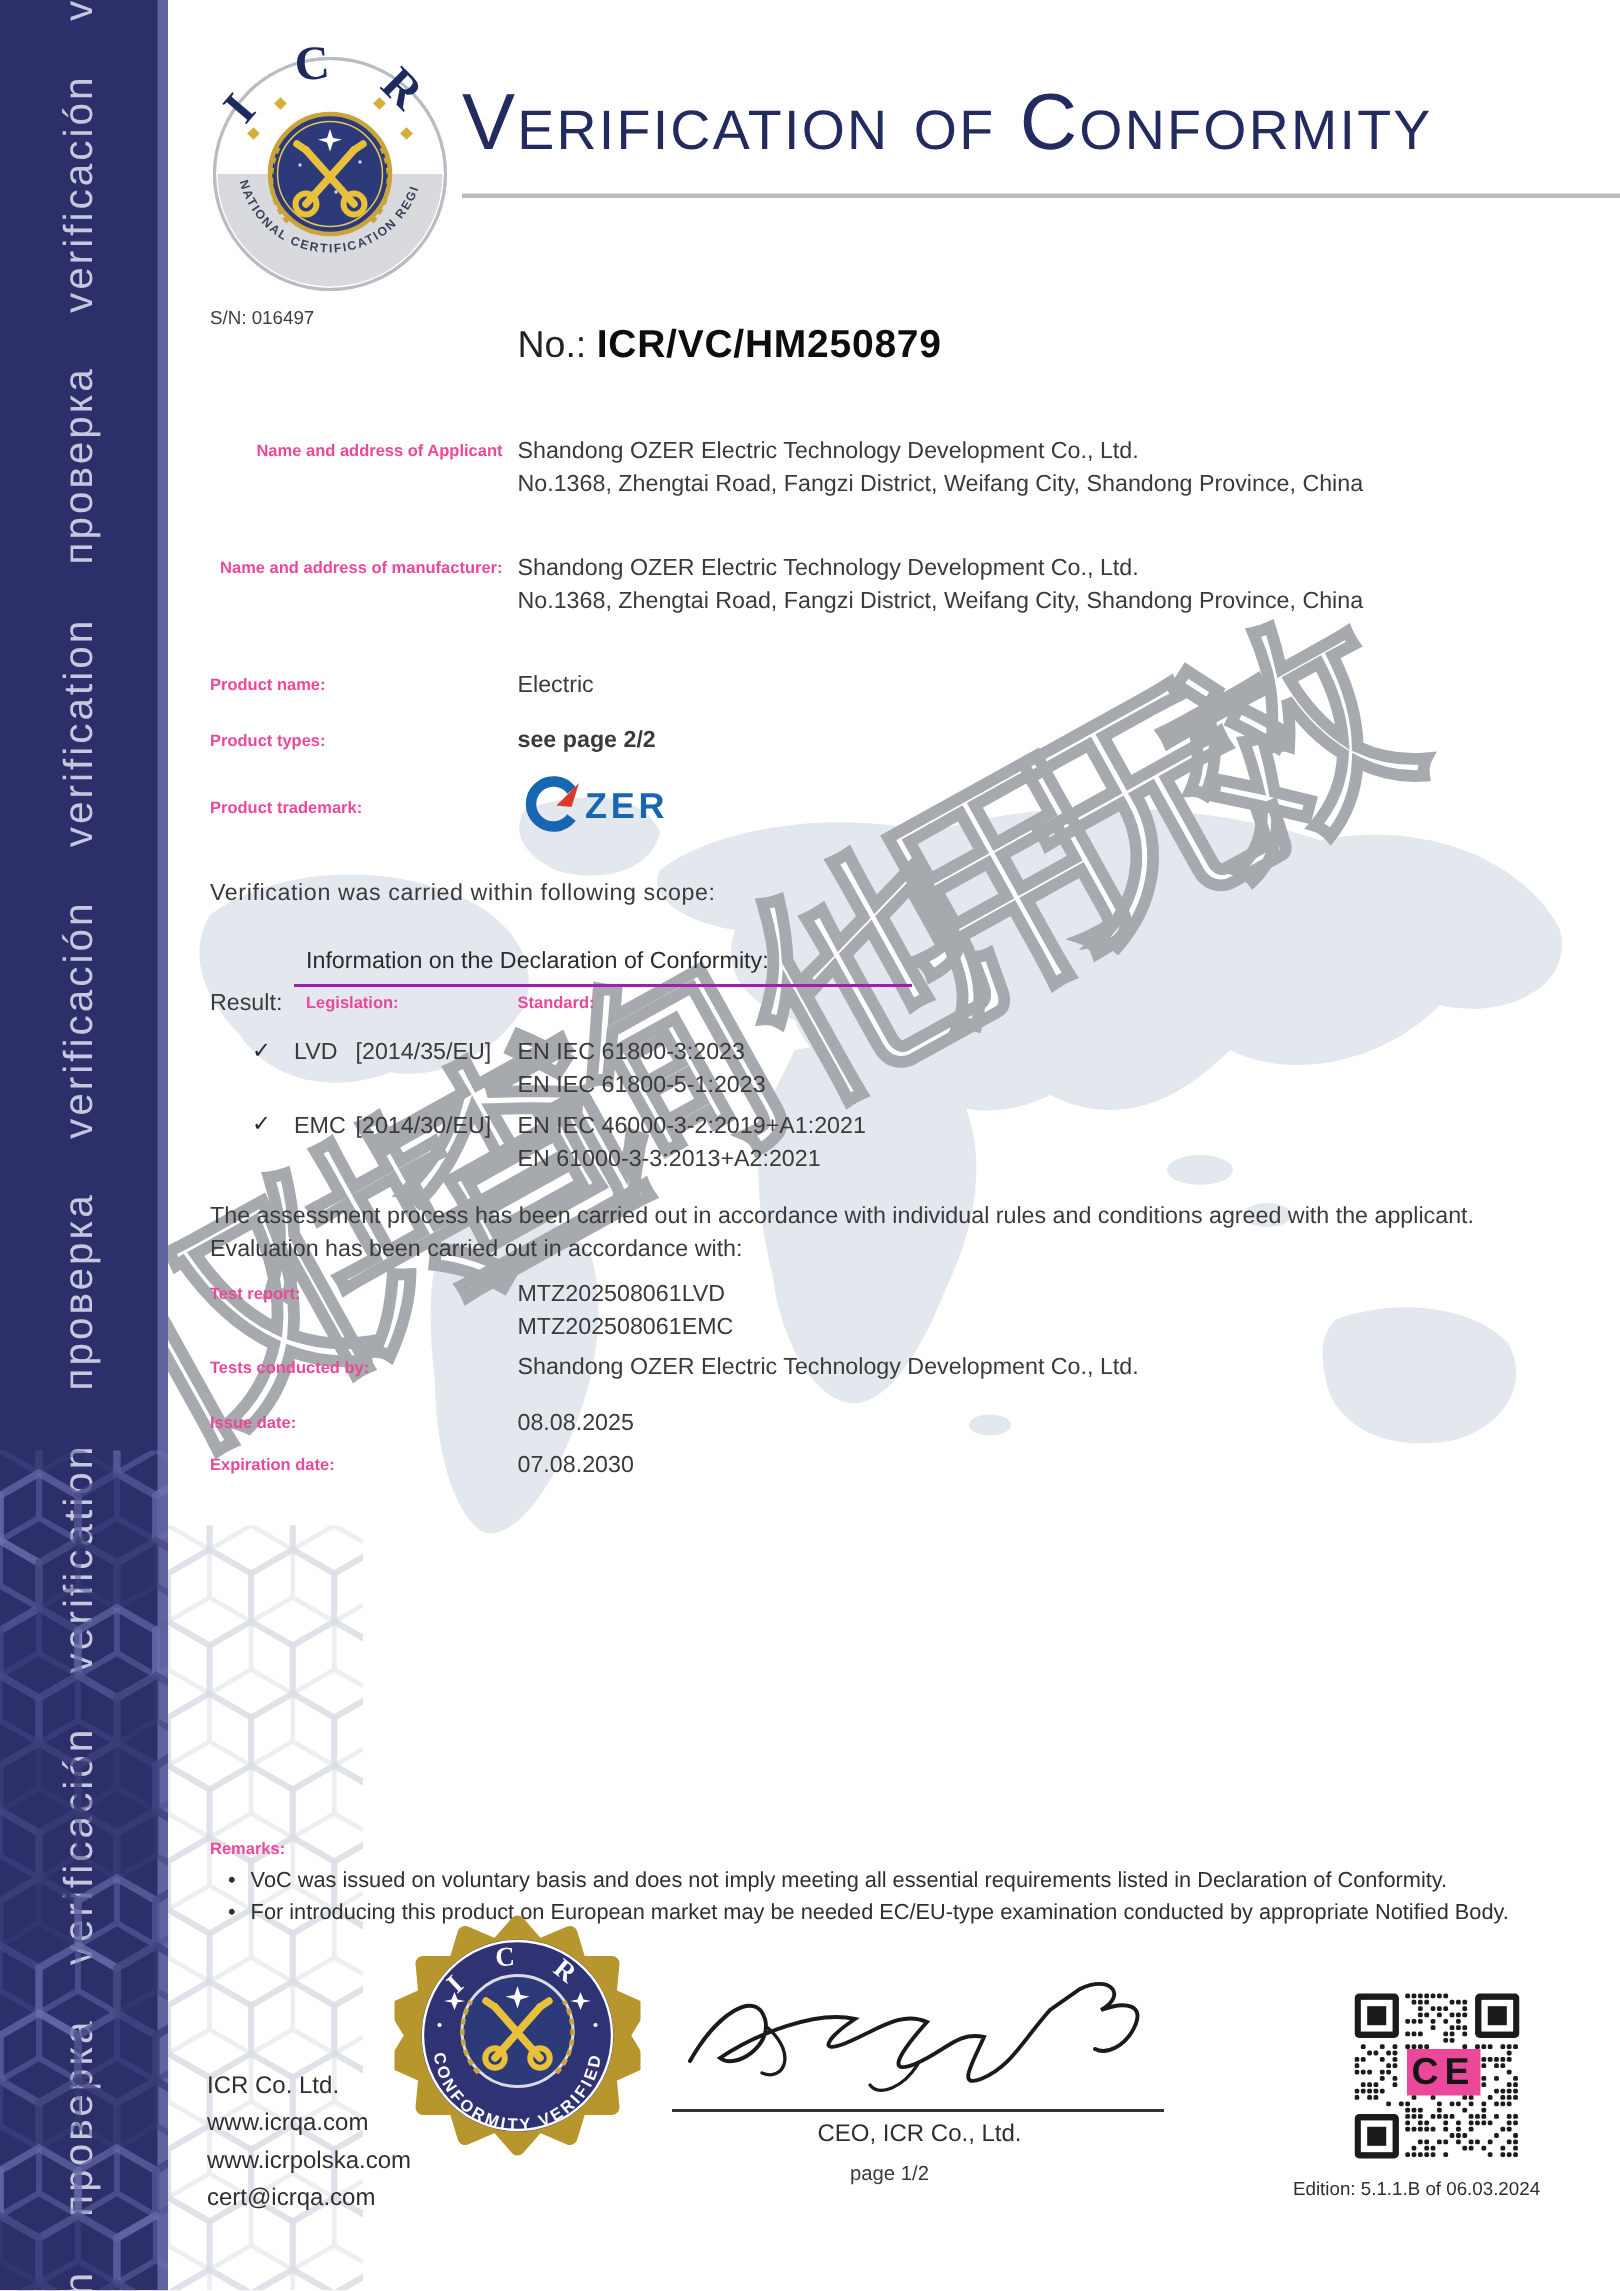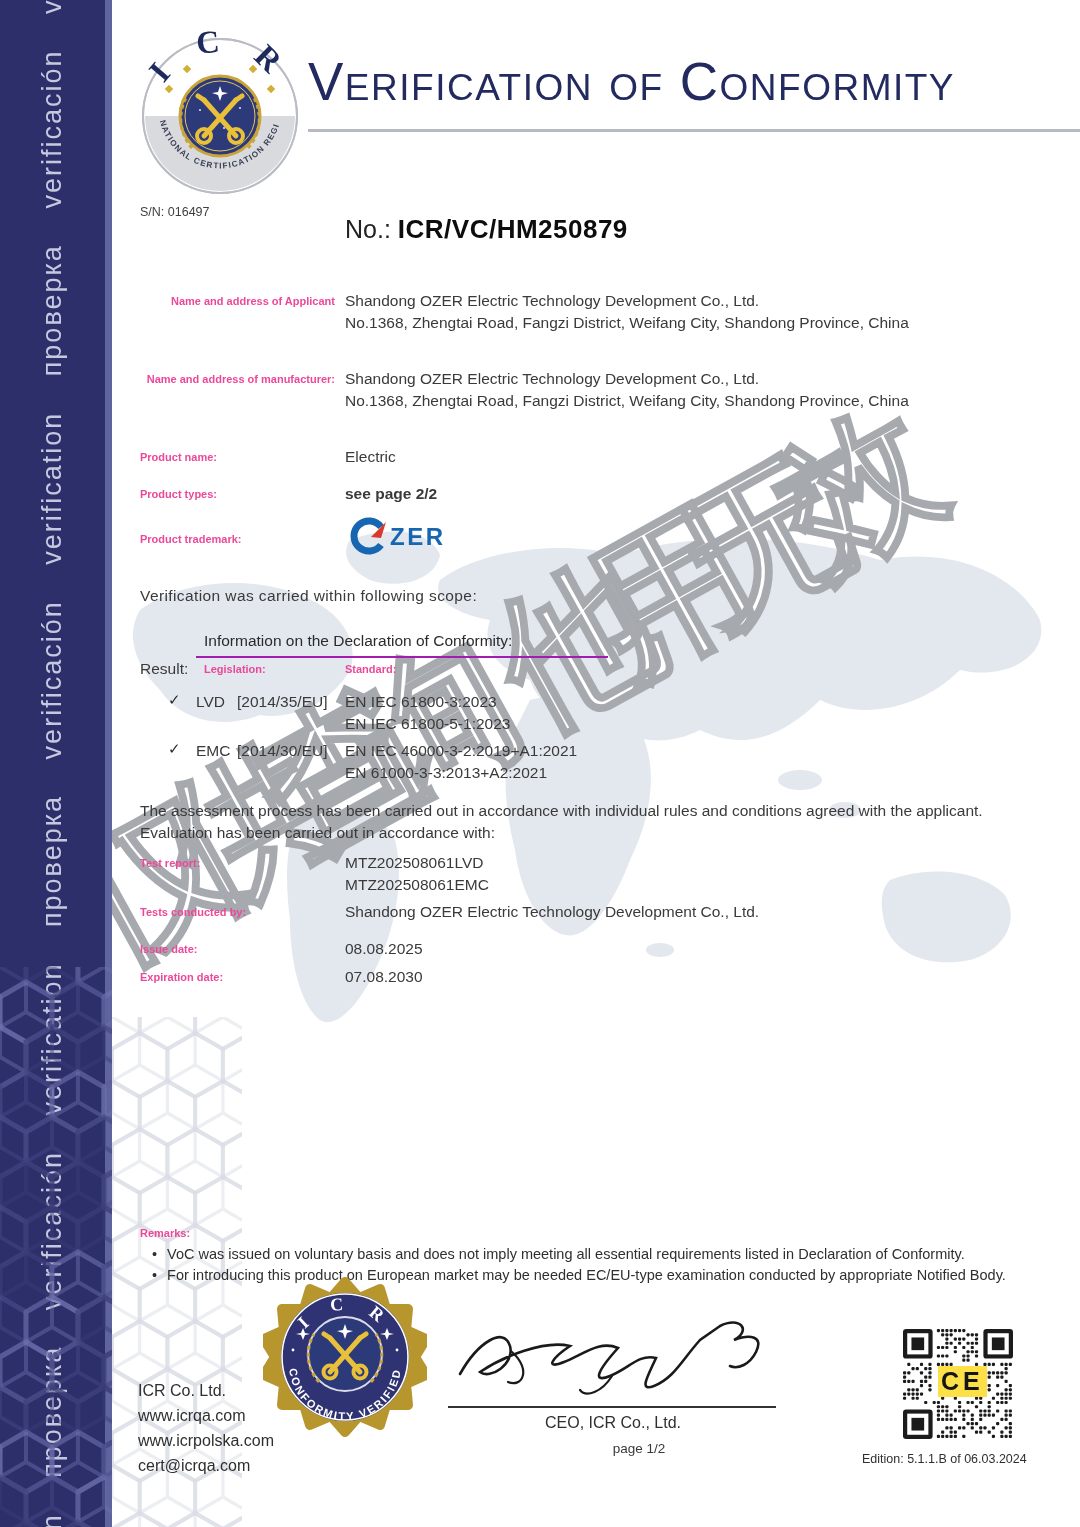--- a/index.html
+++ b/index.html
@@ -30,21 +30,21 @@
   .certno-value{font-size:26px;font-weight:bold;color:#0d0d0d;letter-spacing:.5px;}
   .decl-heading{font-size:15.5px;color:#2b2b2b;border-bottom:2px solid #a21caf;
                 padding:0 0 6px 8px;width:404px;}
   .check{color:#2b2b2b;font-size:15px;}
   .remark-row{display:flex;gap:10px;font-size:14.5px;color:#2f2f2f;line-height:20px;width:900px;}
   .contact{font-size:16px;color:#2f2f2f;line-height:25px;}
   .sig-rule{background:#333;height:2px;}
   .ceo{font-size:16px;color:#2f2f2f;text-align:center;width:330px;}
   .pageno{font-size:13.5px;color:#3a3a3a;text-align:center;width:330px;}
   .edition{font-size:12.5px;color:#2f2f2f;}
-  .ce-overlay{position:absolute;background:#fde047;font-weight:bold;color:#151515;
+  .ce-overlay{position:absolute;background:#ec4899;font-weight:bold;color:#151515;
               font-size:25px;letter-spacing:4px;padding:1px 3px;}
 </style>
 </head>
 <body>
 
 <div class="page">
 
   <svg class="map" width="980" height="560" viewBox="0 0 980 560">
     <g fill="#e3e7ee">
       <path d="M40,90 C80,60 150,55 200,75 C240,90 260,120 250,150 C230,185 190,200 160,195 C120,210 80,200 60,170 C35,145 25,115 40,90 Z"></path>
@@ -455,21 +455,21 @@
       <polygon points="82,48 84,54 90,55 84,57 82,63 80,57 74,55 80,54" fill="#ffffff"></polygon>
     </svg>
 
     <svg class="abs" style="left:452px;top:1312px;" width="320" height="92" viewBox="0 0 320 92">
       <path d="M8 62 C 26 30, 52 14, 58 34 C 63 52, 38 68, 28 60 C 52 44, 92 28, 118 34 C 100 46, 92 58, 112 50 C 132 42, 148 28, 166 36 C 148 56, 138 72, 158 64 C 178 56, 186 42, 204 46 C 196 64, 186 80, 202 74 C 222 66, 230 48, 248 28 L 268 14 C 288 4, 300 18, 282 28 C 298 22, 312 24, 304 40 C 298 52, 286 58, 278 54" stroke="#1a1a1a" stroke-width="2.6" fill="none" stroke-linecap="round"></path>
       <path d="M60 40 C 80 58, 70 76, 56 70" stroke="#1a1a1a" stroke-width="2.2" fill="none" stroke-linecap="round"></path>
       <path d="M160 64 C 150 80, 134 86, 128 78" stroke="#1a1a1a" stroke-width="2.2" fill="none" stroke-linecap="round"></path>
     </svg>
     <div class="abs sig-rule" style="left:448px;top:1406px;width:328px;"></div>
     <div class="abs ceo" style="left:448px;top:1414px;">CEO, ICR Co., Ltd.</div>
-    <div class="abs pageno" style="left:474px;top:1441px;">page 1/2</div>
+    <div class="abs pageno" style="left:428px;top:1441px;">page 1/2</div>
 
     <div class="abs contact" style="left:138px;top:1378px;">
       <div>ICR Co. Ltd.</div>
       <div>www.icrqa.com</div>
       <div>www.icrpolska.com</div>
       <div>cert@icrqa.com</div>
     </div>
 
     <svg id="qr-svg" class="abs" style="left:903px;top:1328px;" width="110" height="112" viewBox="0 0 104 104">
         <rect x="32" y="0" width="3" height="3" rx="1" fill="#1b1b1b"></rect>

